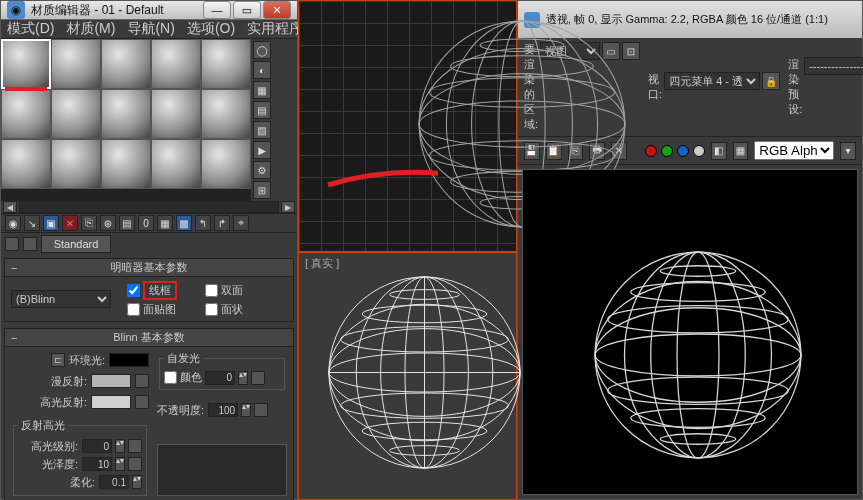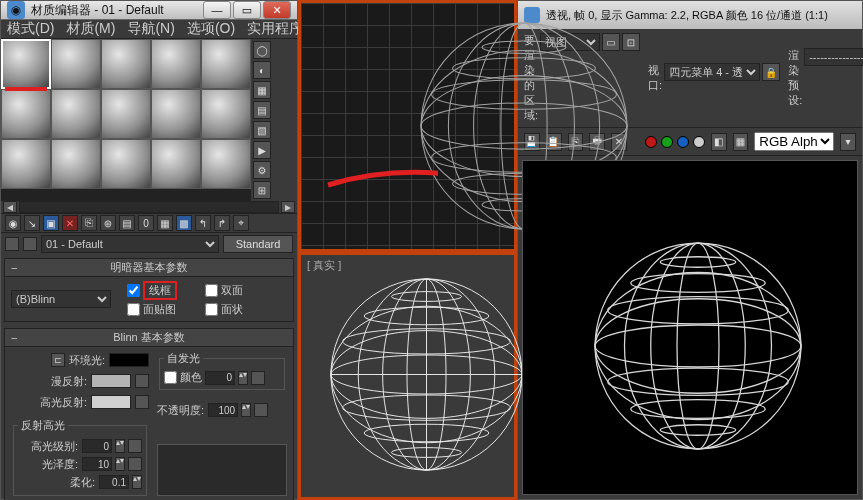--- a/index.html
+++ b/index.html
@@ -57,29 +57,29 @@
 .swatch.white{background:#d0d0d0}
 .lock{width:14px;height:14px;border:1px solid #222;background:#555;display:flex;align-items:center;justify-content:center;font-size:9px}
 .fieldset{border:1px solid #555;padding:4px;font-size:11px}
 .fieldset>legend{padding:0 3px}
 .spin{display:flex;align-items:center;gap:3px}
 .spin input{width:30px;background:#2a2a2a;color:#ccc;border:1px solid #222;height:14px;font-size:10px;text-align:right;padding:0 2px}
 .spin .updn{width:10px;height:14px;background:#555;border:1px solid #222;font-size:8px;line-height:6px;text-align:center}
 
 
 .mid{flex:1;background:#1a1a1a;position:relative;display:flex;flex-direction:column}
-.vp{flex:1;position:relative;border:3px solid #c2410c}
+.vp{flex:1;position:relative;border:1px solid #c2410c}
 .grid{position:absolute;inset:0;background:#1a1a1a;background-image:linear-gradient(#3a3a3a 1px,transparent 1px),linear-gradient(90deg,#3a3a3a 1px,transparent 1px);background-size:22px 22px}
 .vp-label{position:absolute;left:6px;top:3px;color:#aaa;font-size:11px}
 .wireball{position:absolute;border-radius:50%;}
 .wireball svg{width:100%;height:100%;display:block}
 
 
 .rend-win{width:346px;height:500px;background:#3a3a3a;border:1px solid #555;display:flex;flex-direction:column}
-.rend-title{height:28px;background:linear-gradient(#e0e0e0,#bcbcbc);color:#111;display:flex;align-items:center;padding:0 6px}
+.rend-title{height:37px;background:linear-gradient(#e0e0e0,#bcbcbc);color:#111;display:flex;align-items:center;padding:0 6px}
 .rend-title .ico{width:16px;height:16px;background:#4c8acc;border-radius:3px;margin-right:6px}
 .rend-tool{display:flex;align-items:center;padding:4px 6px;gap:8px;border-bottom:1px solid #222}
 .rend-tool .seg{display:flex;flex-direction:row;gap:2px;font-size:11px}
 .rend-tool select,.rend-tool .sel{background:#333;color:#ccc;border:1px solid #222;height:18px;font-size:11px}
 .rend-tool2{display:flex;align-items:center;padding:4px 6px;gap:6px;border-bottom:1px solid #222}
 .rend-tool2 .tbtn{width:18px;height:18px}
 .dots{display:flex;gap:4px;margin-left:6px}
 .dot{width:12px;height:12px;border-radius:50%;border:1px solid #000}
 .rend-canvas{flex:1;margin:4px;background:#000;position:relative;border:1px solid #555}
 
@@ -157,21 +157,20 @@
     <div class="tbtn b">▦</div>
     <div class="tbtn a">▩</div>
     <div class="tbtn b">↰</div>
     <div class="tbtn b">↱</div>
     <div class="tbtn b">⌖</div>
   </div>
 
   <div class="namebar">
     <div class="drop"></div>
     <div class="drop"></div>
-    <select><option>01 - Default</option></select>
     <div class="type">Standard</div>
   </div>
 
   <div class="rollout">
     <div class="roll-head">明暗器基本参数</div>
     <div class="roll-body">
       <div class="shader-row">
         <select><option>(B)Blinn</option></select>
         <div class="checks">
           <label class="chk">

